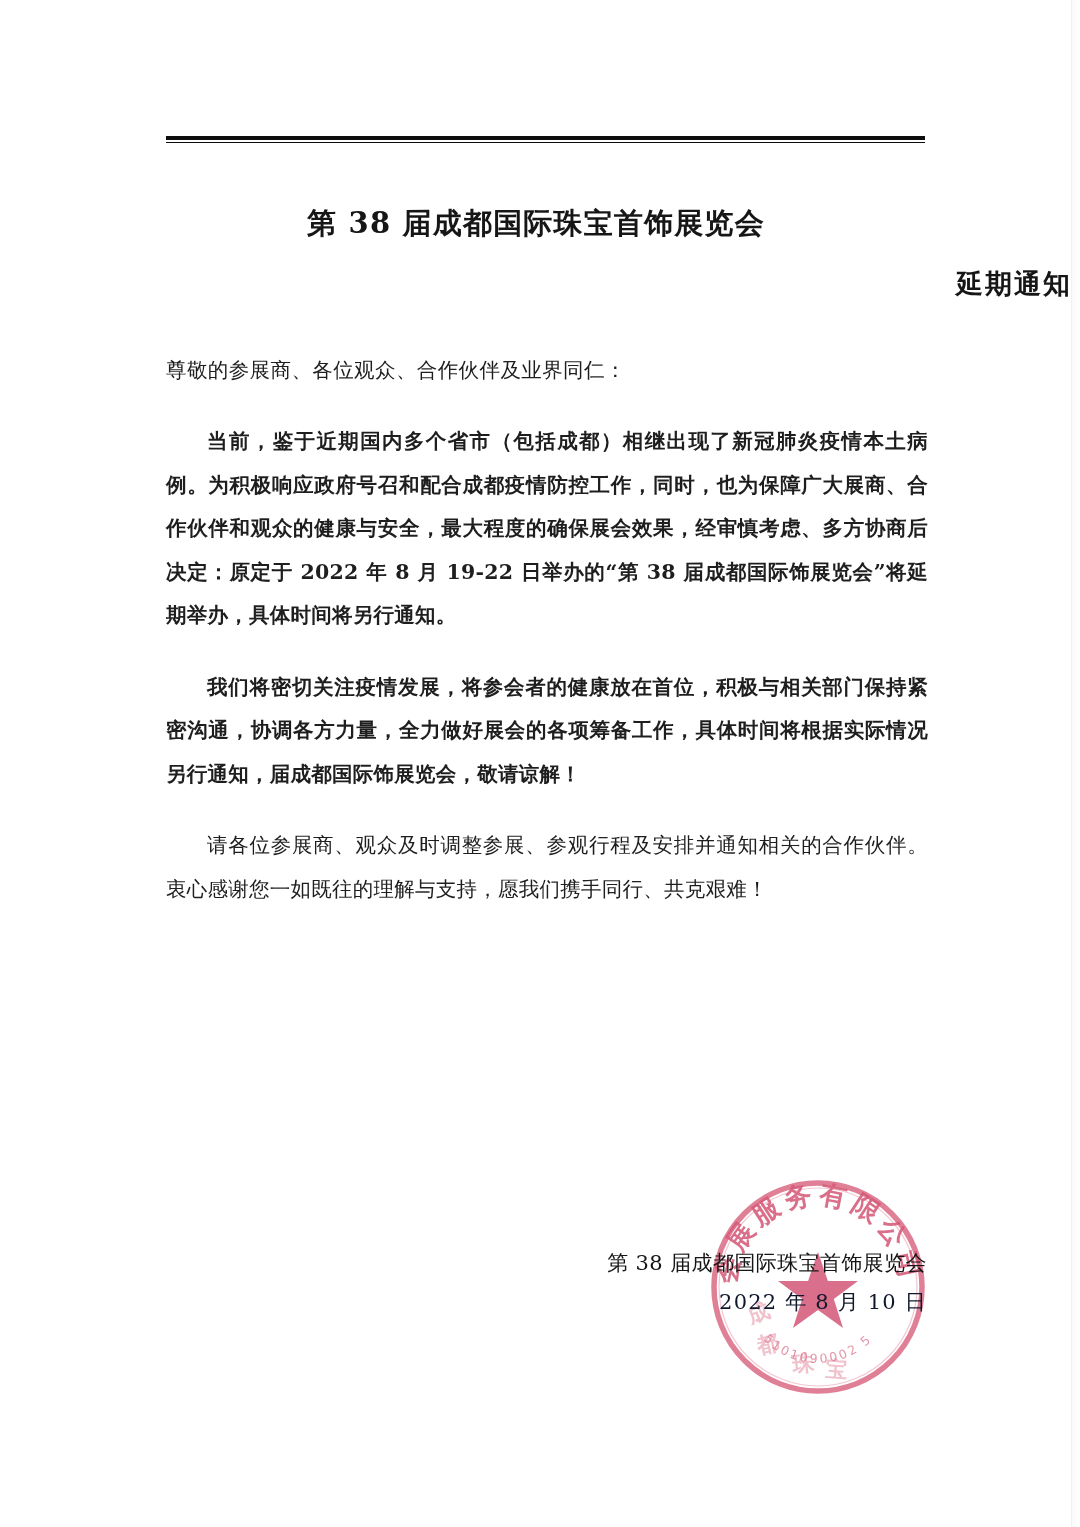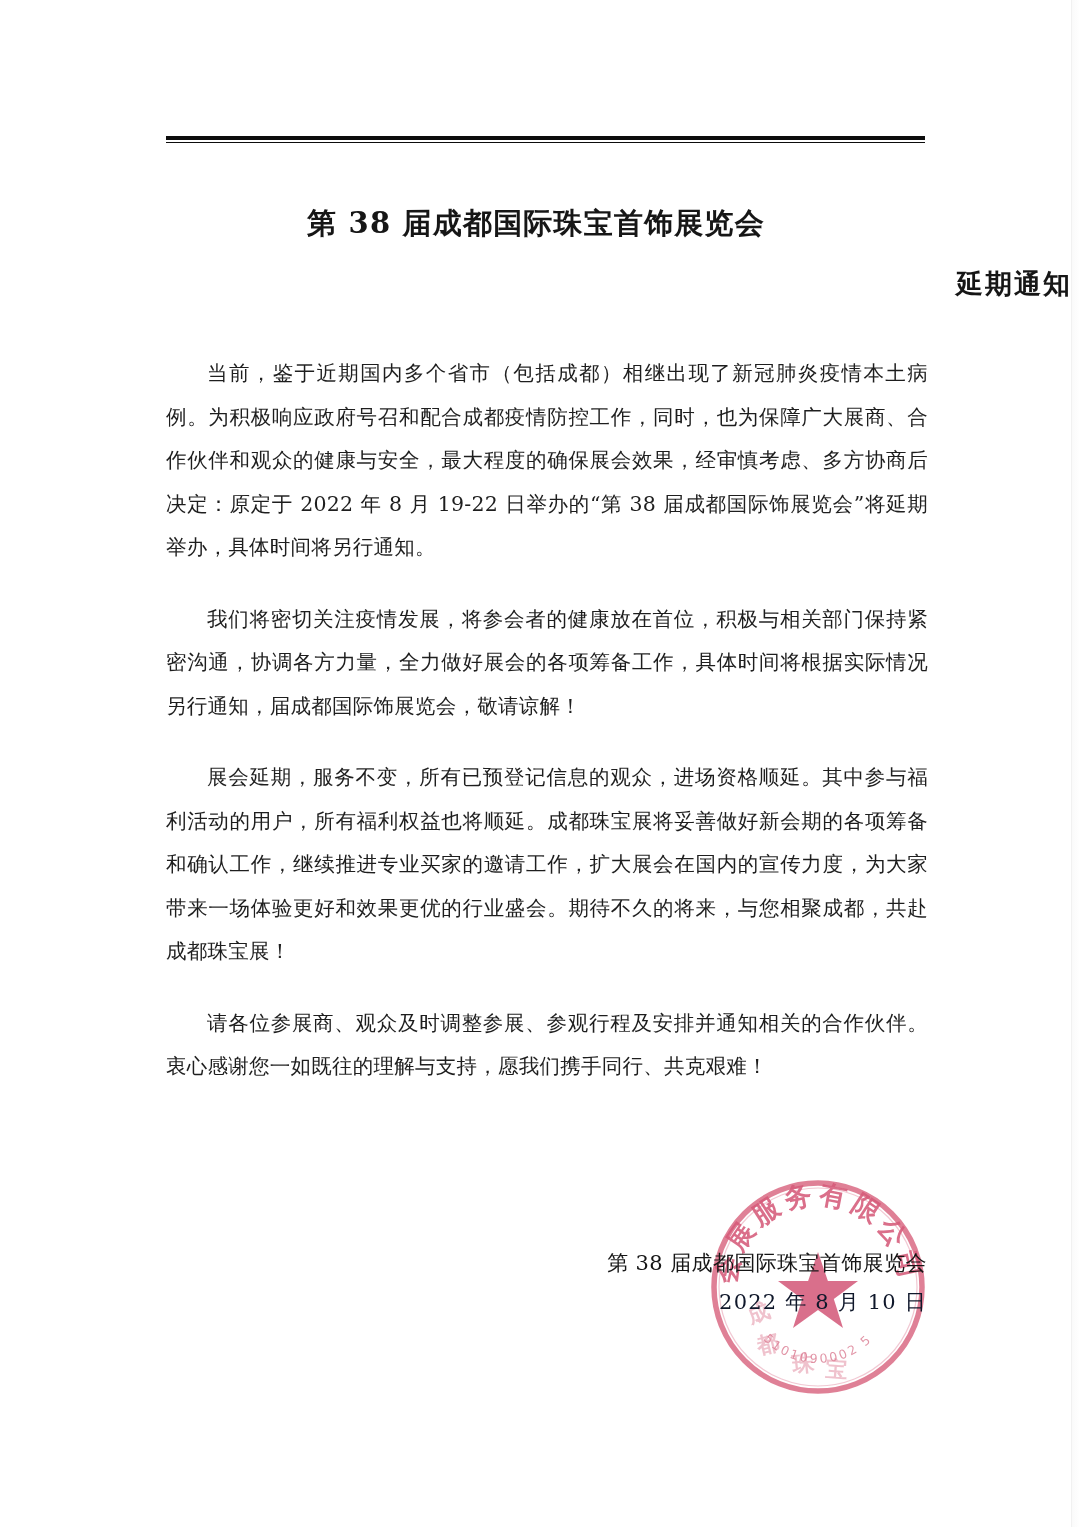--- a/index.html
+++ b/index.html
@@ -169,21 +169,21 @@
     line-height: 43.5px;
     letter-spacing: .25px;
     color: #1e1e1e;
     margin: 0 0 25px 0;
     text-align: justify;
     text-justify: inter-character;
     text-indent: 2em;
     word-break: break-all;
   }
   .para:last-child { margin-bottom: 0; }
-  .para.p-gap-lg { margin-bottom: 28px; }
+  .para.p-gap-lg { margin-bottom: 28px; font-weight: bold; }
 
   
   #signature-block {
     position: absolute;
     right: 153px;
     top: 1248px;
     text-align: right;
     z-index: 4;
   }
   .sig-org {
@@ -226,23 +226,23 @@
 
   <div id="header-rule">
     <div class="thick"></div>
     <div class="thin"></div>
   </div>
 
   <div id="doc-title">第 38 届成都国际珠宝首饰展览会</div>
   <div id="doc-subtitle">延期通知</div>
 
   <div id="letter-body">
+    <p class="salutation">尊敬的参展商、各位观众、合作伙伴及业界同仁：</p>
     <p class="para p-gap-lg">当前，鉴于近期国内多个省市（包括成都）相继出现了新冠肺炎疫情本土病例。为积极响应政府号召和配合成都疫情防控工作，同时，也为保障广大展商、合作伙伴和观众的健康与安全，最大程度的确保展会效果，经审慎考虑、多方协商后决定：原定于 2022 年 8 月 19-22 日举办的“第 38 届成都国际饰展览会”将延期举办，具体时间将另行通知。</p>
     <p class="para p-gap-lg">我们将密切关注疫情发展，将参会者的健康放在首位，积极与相关部门保持紧密沟通，协调各方力量，全力做好展会的各项筹备工作，具体时间将根据实际情况另行通知，届成都国际饰展览会，敬请谅解！</p>
-    <p class="para p-gap-lg">展会延期，服务不变，所有已预登记信息的观众，进场资格顺延。其中参与福利活动的用户，所有福利权益也将顺延。成都珠宝展将妥善做好新会期的各项筹备和确认工作，继续推进专业买家的邀请工作，扩大展会在国内的宣传力度，为大家带来一场体验更好和效果更优的行业盛会。期待不久的将来，与您相聚成都，共赴成都珠宝展！</p>
     <p class="para">请各位参展商、观众及时调整参展、参观行程及安排并通知相关的合作伙伴。衷心感谢您一如既往的理解与支持，愿我们携手同行、共克艰难！</p>
   </div>
 
   <div id="company-seal">
     <svg viewBox="0 0 222 222" xmlns="http://www.w3.org/2000/svg">
       <defs>
         <path id="arcTop" d="M 28 111 A 83 83 0 0 1 194 111"></path>
         <path id="arcBottom" d="M 35 111 A 76 76 0 0 0 187 111"></path>
       </defs>
 

